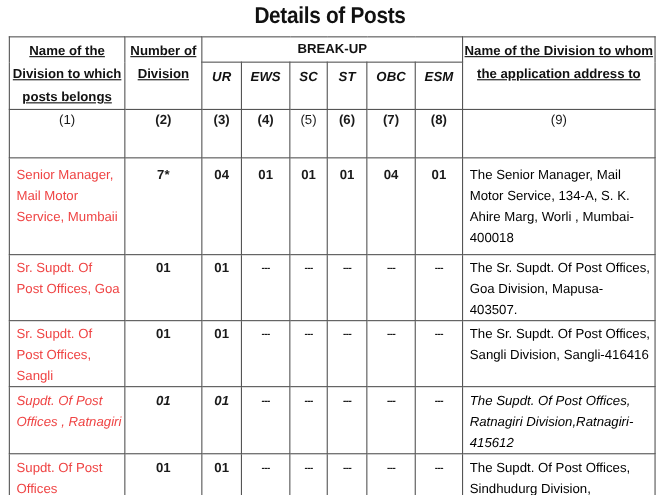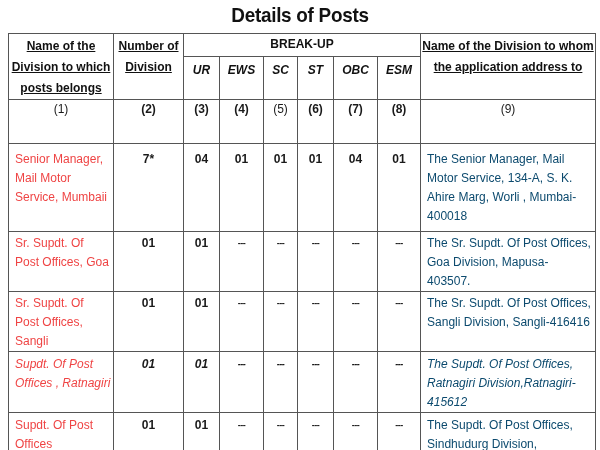--- a/index.html
+++ b/index.html
@@ -82,21 +82,21 @@
     td.dash {
       text-align: center;
       padding-top: 6px !important;
       font-weight: bold;
       font-size: 9px;
       letter-spacing: -0.5px;
     }
     td.addr {
       padding: 6px 4px 0 6px !important;
       text-align: left;
-      color: #0c4a6e;
+      color: #000000;
     }
     tr.r1 td { height: 81px; }
     tr.r2 td { height: 40px; }
     tr.r3 td { height: 35px; }
     tr.r4 td { height: 57px; font-style: italic; }
     tr.r5 td { height: 58px; }
     tr.r2 td, tr.r3 td { padding-top: 2px !important; margin-top: 33px; }
     tr.r4 td, tr.r5 td { padding-top: 3px !important; }
   </style>
 </head>

